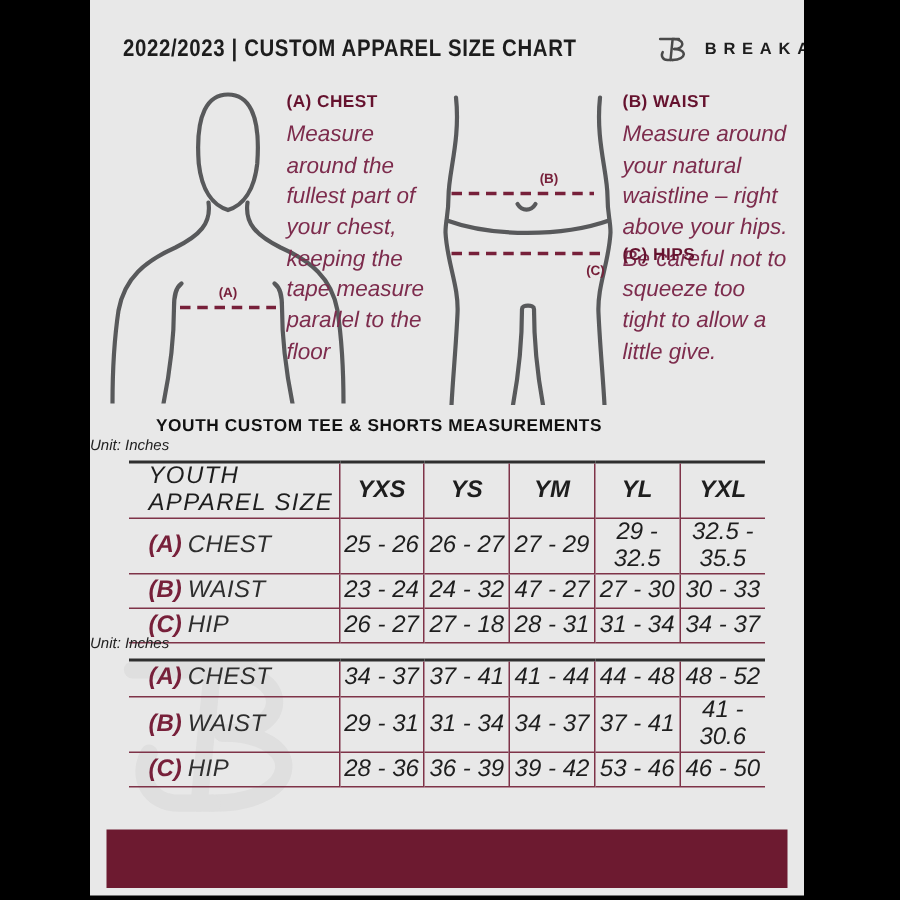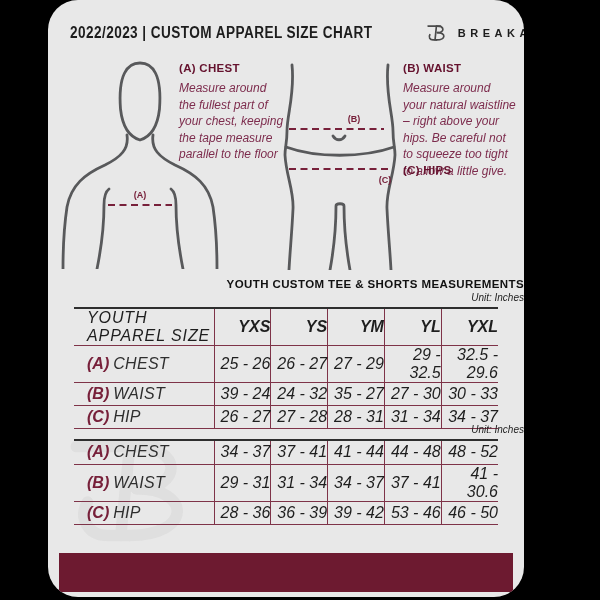--- a/index.html
+++ b/index.html
@@ -2,69 +2,69 @@
 <html><head>
 <meta charset="utf-8">
 <style>
   * { margin:0; padding:0; box-sizing:border-box; }
   html,body { background:#000; }
   .stage {
     position:relative; width:600px; height:600px; background:#000;
     overflow:hidden; font-family:"Liberation Sans","DejaVu Sans",sans-serif;
   }
   .page {
-    position:absolute; left:48px; top:0; width:476px; height:597px;
-    background:#e8e8e8; overflow:hidden;border-radius:30px;
+    position:absolute; left:60px; top:0; width:476px; height:597px;
+    background:#e8e8e8; overflow:hidden;
   }
 
   
   .header { position:absolute; left:22px; right:20px; top:17px; height:32px;
             display:flex; justify-content:space-between; align-items:center; }
   .doc-title {
     font-size:16px; font-weight:800; color:#1d1d1d; letter-spacing:.5px;
     transform:scaleX(.85); transform-origin:left center; white-space:nowrap;
   }
   .brand { display:flex; align-items:center; gap:7px; }
   .brand-name { font-size:11px; font-weight:700; letter-spacing:4.5px; color:#1d1d1d; }
 
   
   .instr { position:absolute; }
   .instr-chest { left:131px; top:62px;  width:107px; }
   .instr-waist { left:355px; top:62px;  width:114px; }
   .instr-hips  { left:355px; top:164px; width:114px; }
   .instr-heading { font-size:11.5px; font-weight:800; color:#65122e; letter-spacing:.3px; }
   .instr-body {
-    margin-top:6px; font-size:12px; font-style:italic; line-height:1.38;
+    margin-top:6px; font-size:15px; font-style:italic; line-height:1.38;
     color:#7d2c4d; white-space:pre-line;
   }
 
   
   .fig { position:absolute; }
   .fig-torso { left:13px; top:57px; }
   .fig-lower { left:233px; top:63px; }
   .outline { fill:none; stroke:#58595b; stroke-width:2.8; stroke-linecap:round; }
   .dash    { fill:none; stroke:#77203a; stroke-width:2.2; stroke-dasharray:7 4.5; }
   .fig-label { font-size:9px; font-weight:bold; fill:#77203a;
                font-family:"Liberation Sans",sans-serif; }
 
   
-  .sec-title { position:absolute; left:0; width:100%; text-align:right;
-               font-size:11.5px; font-weight:800; letter-spacing:.4px; color:#111; }
-  .sec-unit  { position:absolute; left:0; width:100%; text-align:right;
+  .sec-title { position:absolute; left:0; width:100%; text-align:left;
+               font-size:11.5px; font-weight:800; letter-spacing:.4px; color:#111;padding-left:44px; }
+  .sec-unit  { position:absolute; left:0; width:100%; text-align:left;
                font-size:10px; font-style:italic; color:#222; }
   .youth-title { top:278px; } .youth-unit { top:292px; }
   .adult-title { top:410px; } .adult-unit { top:424px; }
 
   
   .size-table { position:absolute; left:26px; width:424px;
                 border-collapse:collapse; table-layout:fixed; background:transparent; }
   .youth-table { top:307px; } .adult-table { top:439px; }
   .size-table td { height:23px; font-size:16px; color:#1e1e1e; text-align:center;
                    border-top:1.5px solid #7e3348;font-style:italic; }
-  .size-table td + td { border-left:1.5px solid #7e3348;text-align:right; }
+  .size-table td + td { border-left:1.5px solid #7e3348; }
   .size-table tr:first-child td { border-top:2px solid #2e2e2e; height:24px; }
   .size-table tr:last-child td { border-bottom:1.5px solid #7e3348; }
   .size-table .label-col { width:140px; text-align:left; padding-left:13px; }
   .head-label { font-size:10px; letter-spacing:.9px; color:#2a2a2a; font-weight:400; }
   .size-head  { font-weight:700; font-size:10.5px; color:#111; }
   .row-prefix { font-weight:800; color:#77203a; margin-right:4px; }
   .row-label  { color:#2e2e2e; letter-spacing:.3px; }
 
   
   .watermark { position:absolute; left:15px; top:406px; opacity:.85; }
@@ -148,34 +148,34 @@
         <td class="size-head">YM</td>
         <td class="size-head">YL</td>
         <td class="size-head">YXL</td>
       </tr>
       <tr>
         <td class="label-col"><span class="row-prefix">(A)</span><span class="row-label">CHEST</span></td>
         <td>25 - 26</td>
         <td>26 - 27</td>
         <td>27 - 29</td>
         <td>29 - 32.5</td>
-        <td>32.5 - 29.6</td>
+        <td>32.5 - 35.5</td>
       </tr>
       <tr>
         <td class="label-col"><span class="row-prefix">(B)</span><span class="row-label">WAIST</span></td>
-        <td>39 - 24</td>
+        <td>23 - 24</td>
         <td>24 - 32</td>
-        <td>35 - 27</td>
+        <td>47 - 27</td>
         <td>27 - 30</td>
         <td>30 - 33</td>
       </tr>
       <tr>
         <td class="label-col"><span class="row-prefix">(C)</span><span class="row-label">HIP</span></td>
         <td>26 - 27</td>
-        <td>27 - 28</td>
+        <td>27 - 18</td>
         <td>28 - 31</td>
         <td>31 - 34</td>
         <td>34 - 37</td>
       </tr>
     </tbody>
       </table>
 
     <div class="sec-unit adult-unit">Unit: Inches</div>
     <table class="size-table adult-table">
       <tbody>

